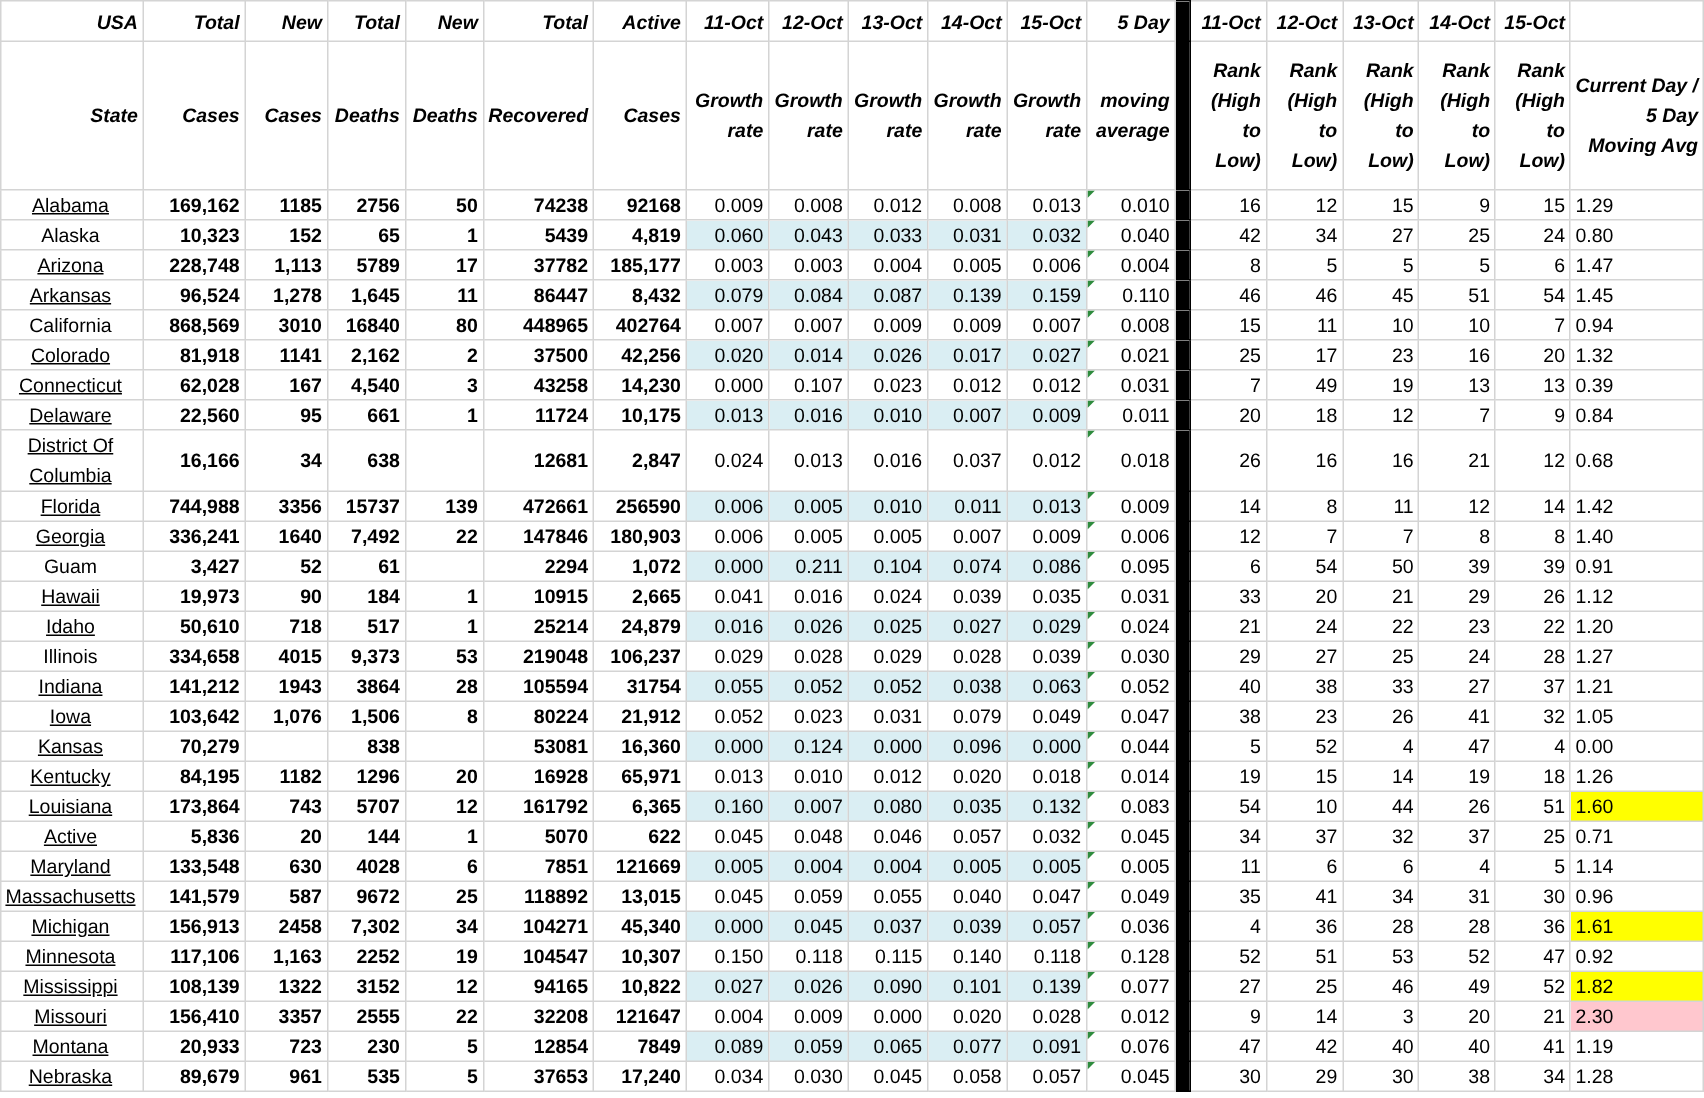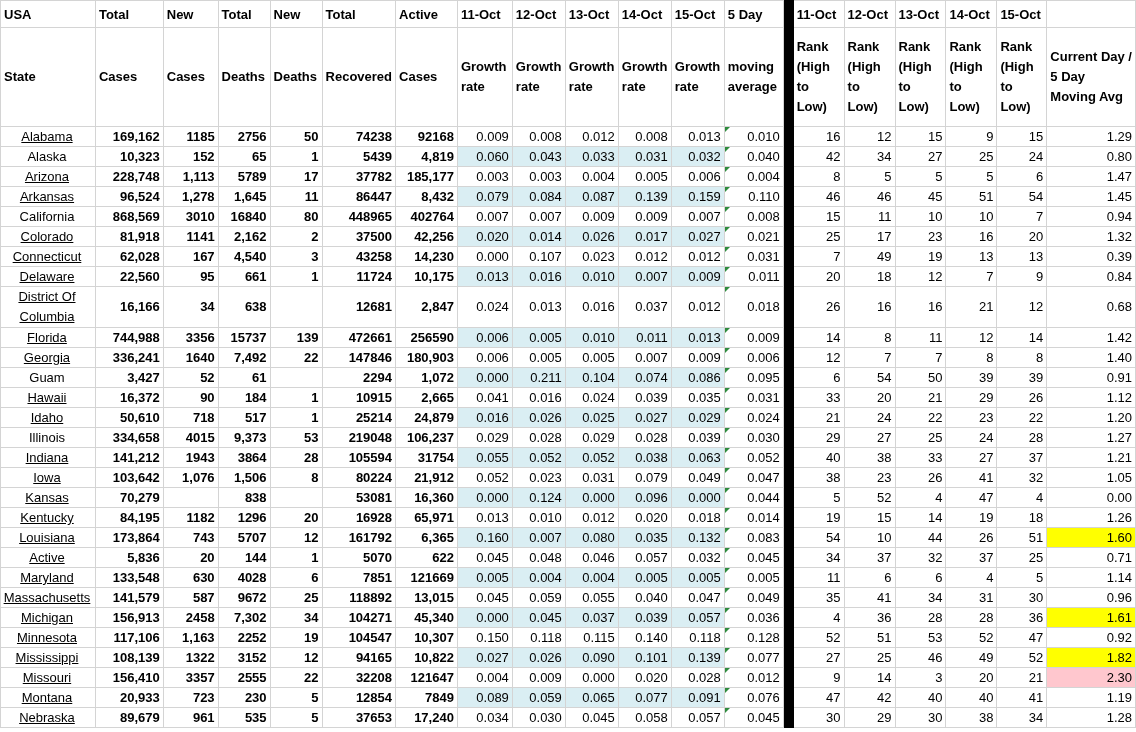--- a/index.html
+++ b/index.html
@@ -1,35 +1,35 @@
 <!DOCTYPE html>
 <html><head>
 <meta charset="utf-8">
 <style>
   html, body { margin: 0; padding: 0; background: #ffffff; }
   body { width: 1136px; height: 732px; overflow: hidden; position: relative;
          font-family: "Liberation Sans", "DejaVu Sans", sans-serif; font-size: 13px; color: #000; }
   table { border-collapse: collapse; table-layout: fixed; position: absolute; left: 0; top: 0; }
   td, th { border: 1px solid #d4d4d4; padding: 0 3px; white-space: nowrap; overflow: hidden; }
-  th { font-weight: bold; text-align: left; vertical-align: middle; font-size: 13px; }
+  th { font-weight: bold; text-align: right; vertical-align: middle; font-size: 13px; font-style: italic; }
   tr.h1 th { height: 26px; }
   tr.h2 th { height: 98px; white-space: normal; line-height: 20px; }
   tr.r td { height: 19px; line-height: 19px; }
   tr.r.tall td { height: 38px; line-height: 20px; }
   td.state { text-align: center; padding-left: 1px; white-space: normal; }
   td.state span.u { text-decoration: underline; }
   td.num { text-align: right; }
   td.b { font-weight: bold; }
   td.g { background: #ffffff; }
   tr.band td.g { background: #daeef3; }
   td.avg { position: relative; }
   td.avg::before { content: ""; position: absolute; left: 0; top: 0; width: 0; height: 0;
                    border-top: 5px solid #2e8b3d; border-right: 5px solid transparent; }
   td.sep, th.sep { background: #000; border-color: #000; padding: 0; }
-  td.cur { text-align: right; }
+  td.cur { text-align: left; }
   td.cur.yellow { background: #ffff00; }
   td.cur.pink { background: #ffc7ce; }
 </style>
 </head>
 <body>
 
 <table>
   <colgroup>
     <col style="width:95px">
       <col style="width:68px">
@@ -358,21 +358,21 @@
         <td class="sep"></td>
         <td class="num">6</td>
         <td class="num">54</td>
         <td class="num">50</td>
         <td class="num">39</td>
         <td class="num">39</td>
         <td class="cur">0.91</td>
       </tr>
       <tr class="r">
         <td class="state"><span class="u">Hawaii</span></td>
-        <td class="num b">16,372</td>
+        <td class="num b">19,973</td>
         <td class="num b">90</td>
         <td class="num b">184</td>
         <td class="num b">1</td>
         <td class="num b">10915</td>
         <td class="num b">2,665</td>
         <td class="num g">0.041</td>
         <td class="num g">0.016</td>
         <td class="num g">0.024</td>
         <td class="num g">0.039</td>
         <td class="num g">0.035</td>

